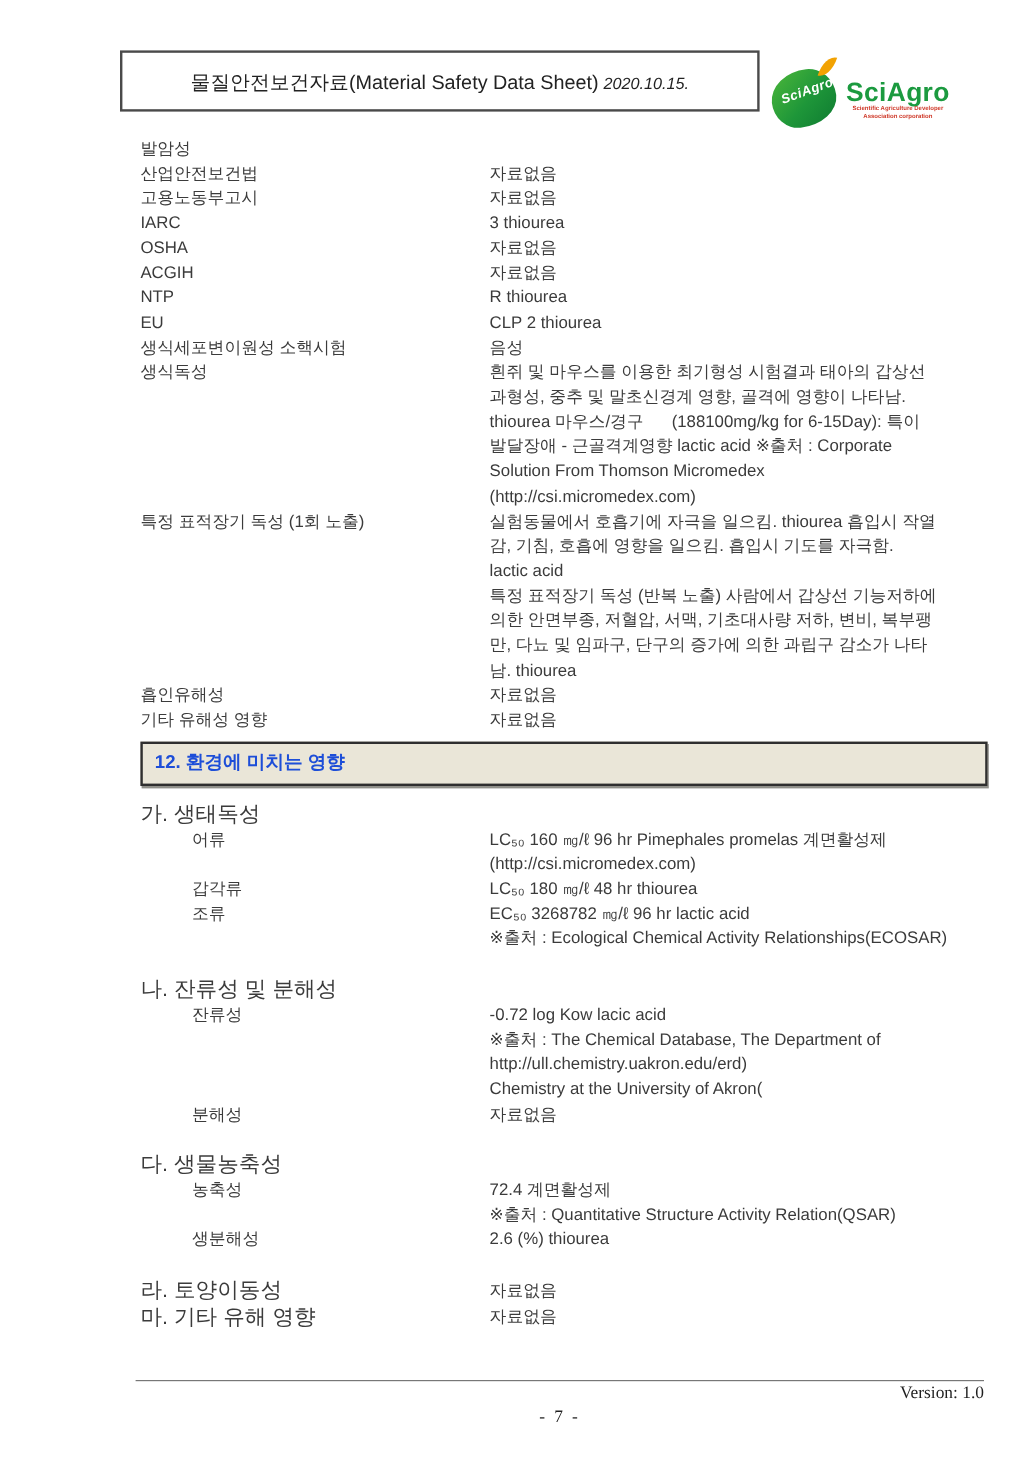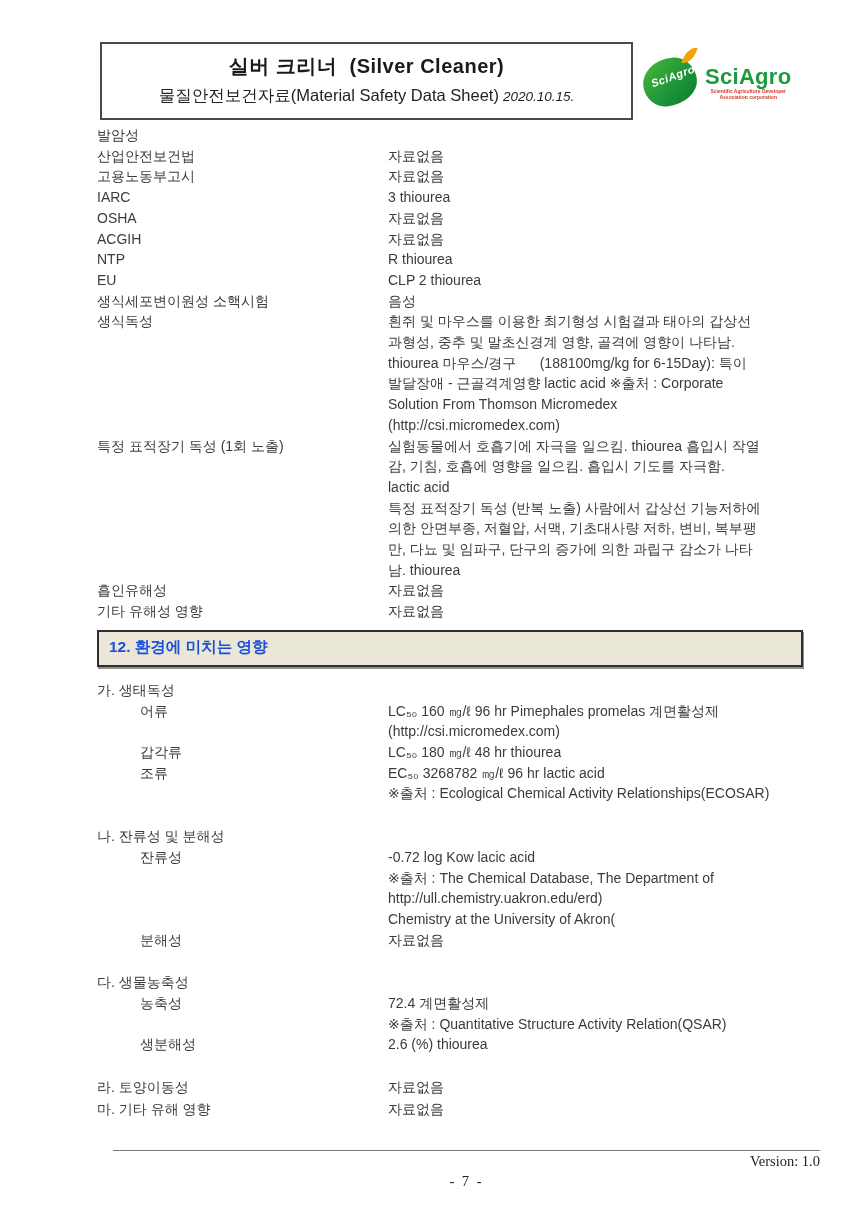--- a/index.html
+++ b/index.html
@@ -39,40 +39,40 @@
   }
   .logo-leaf{
     position:absolute;right:6px;top:0;width:11px;height:19px;
     background:#f2a202;border-radius:100% 0 100% 0;
     transform:rotate(18deg);
   }
   .logo-text{margin-left:4px;padding-bottom:8px;}
   .logo-brand{color:#1b9a3f;font-size:22px;font-weight:bold;letter-spacing:0.3px;line-height:22px;}
   .logo-tagline{color:#cf3a2a;font-size:5px;font-weight:bold;text-align:center;line-height:6px;white-space:pre-line;}
   
-  .content{padding:5px 40px 0 97px;}
+  .content{padding:5px 40px 0 97px;margin-left:20px;}
   .row{display:flex;align-items:flex-start;font-size:14px;line-height:20.7px;}
   .row-label{width:291px;flex-shrink:0;white-space:pre-wrap;}
   .row.sub .row-label{padding-left:43px;width:248px;box-sizing:content-box;}
   .row-value{width:432px;white-space:pre-wrap;}
   .vline{white-space:pre-wrap;}
   
   .section-band{
     width:706px;box-sizing:border-box;
     margin:8px 0 13px;
     background:#eae6d8;
     border:2px solid #2f2f2f;
     box-shadow:1px 2px 0 #90908a;
     padding:5px 10px 7px;
     font-size:15.5px;font-weight:bold;color:#1d4ed8;
   }
   
   #env-groups .group + .group{margin-top:22px;}
   #env-groups .group:nth-child(5){margin-top:1px;}
-  .group-heading{font-size:14px;}
+  .group-heading{font-size:18px;}
   
   .footer{position:absolute;left:113px;right:40px;top:1150px;}
   .footer-rule{border-top:1.5px solid #777;height:0;}
   .footer-version{
     text-align:right;margin-top:2px;
     font-family:"Liberation Serif","DejaVu Serif",serif;
     font-size:14.5px;color:#1f1f1f;
   }
   .footer-page{
     text-align:center;margin-top:3px;
@@ -80,21 +80,20 @@
     font-size:14.5px;color:#1f1f1f;letter-spacing:2px;
   }
 </style>
 </head>
 <body>
 
 <div class="page">
 
   <div class="header">
     <div class="title-box">
-      <div class="doc-title">실버 크리너  (Silver Cleaner)</div>
       <div class="doc-subtitle">
         <span>물질안전보건자료(Material Safety Data Sheet)</span><span class="doc-date">2020.10.15.</span>
       </div>
     </div>
     <div class="logo">
       <div class="logo-mark">
         <div class="logo-blob"></div>
         <div class="logo-leaf"></div>
         <span class="logo-script">SciAgro</span>
       </div>

